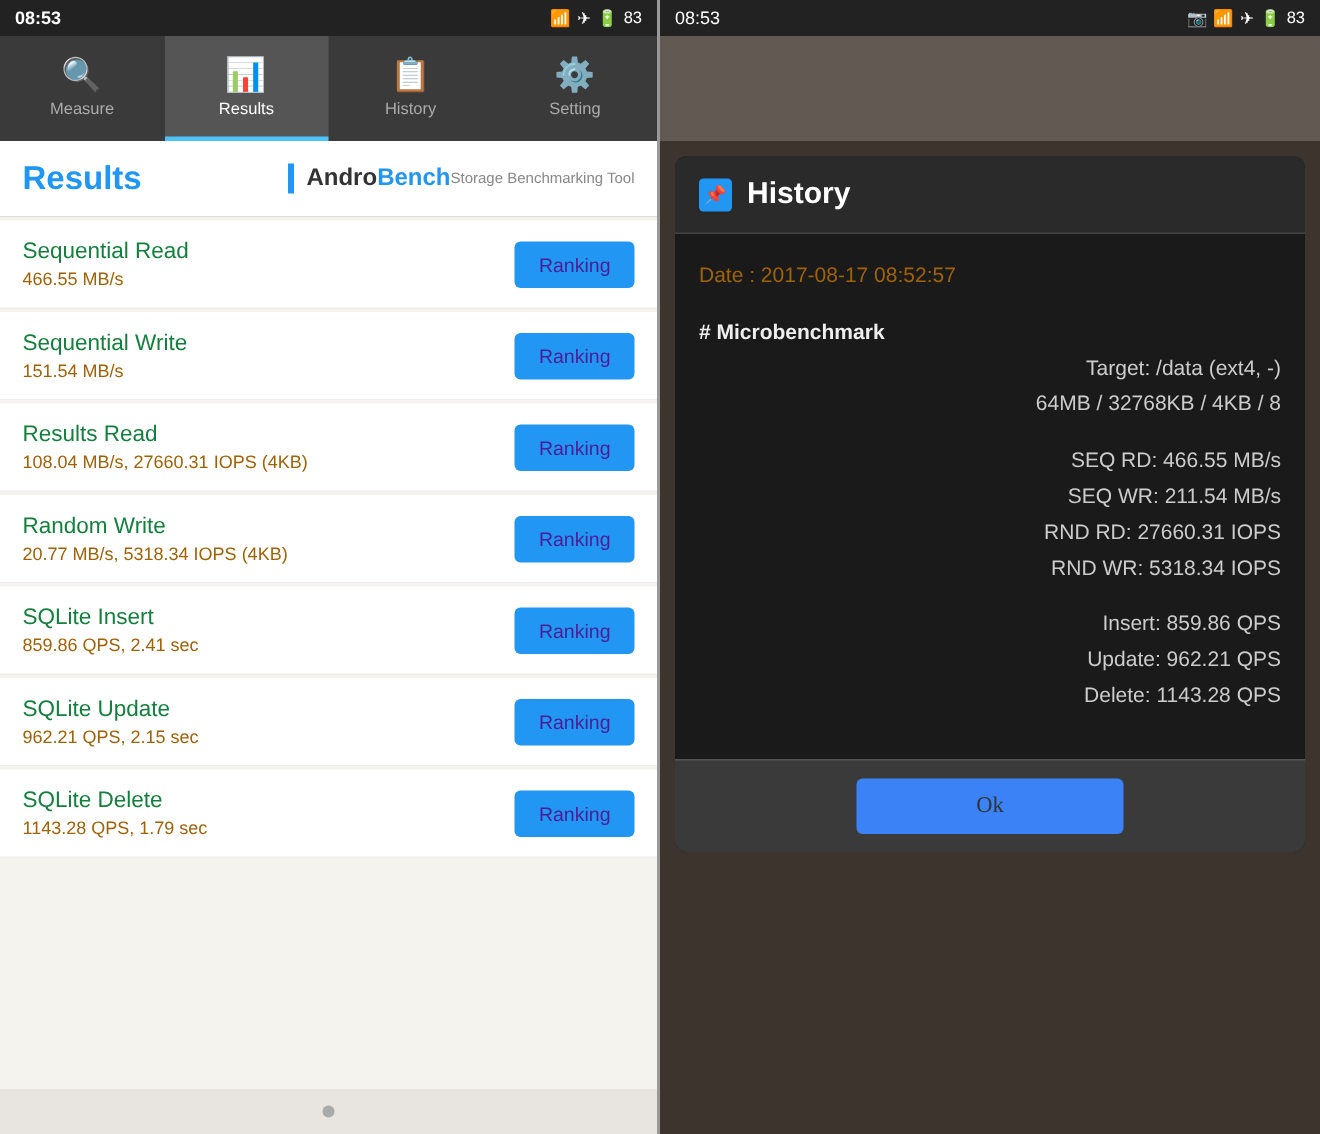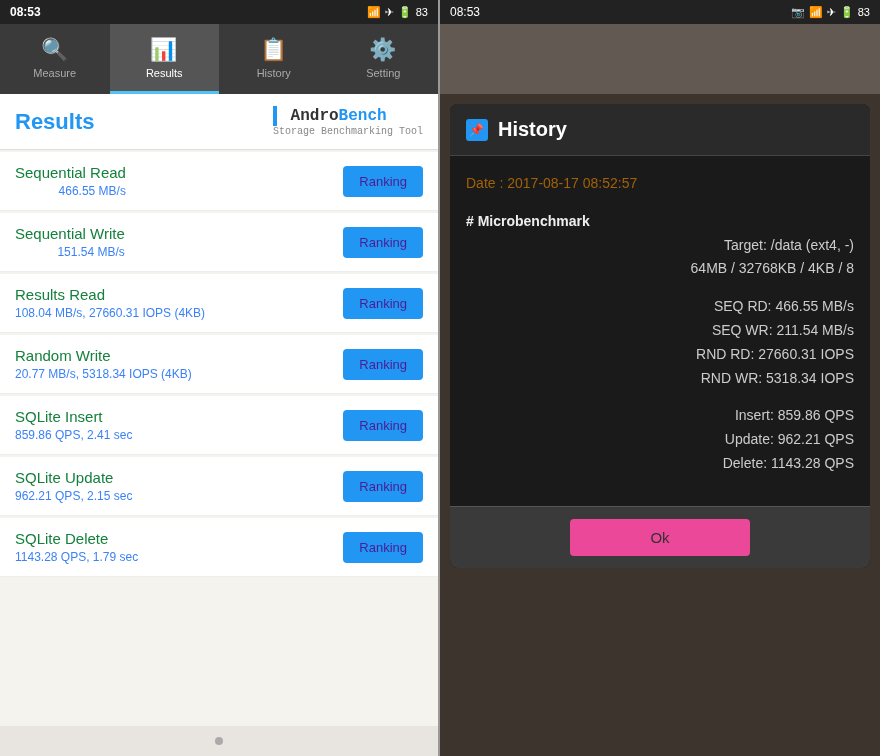--- a/index.html
+++ b/index.html
@@ -72,23 +72,21 @@
       justify-content: space-between;
       border-bottom: 1px solid #ddd;
     }
     .results-title {
       font-size: 22px;
       font-weight: bold;
       color: #2196F3;
     }
     .androbench-logo {
       display: flex;
-      flex-direction: column;
-      align-items: flex-start;
-      font-family: Liberation Mono, monospace;
+      align-items: center;
     }
     .androbench-logo .sub {
       font-size: 10px;
       color: #888;
     }
     .logo-bar {
       width: 4px;
       height: 20px;
       background: #2196F3;
       display: inline-block;
@@ -111,23 +109,22 @@
       justify-content: space-between;
       border-bottom: 1px solid #eee;
     }
     .benchmark-info .name {
       font-size: 15px;
       color: #15803d;
       font-weight: 400;
     }
     .benchmark-info .value {
       font-size: 12px;
-      color: #3b82f6;
+      color: #a16207;
       margin-top: 3px;
-      text-align: right;
     }
     .ranking-btn {
       background: #2196F3;
       color: #4c1d95;
       border: none;
       padding: 8px 16px;
       border-radius: 4px;
       font-size: 13px;
       cursor: pointer;
       white-space: nowrap;
@@ -245,27 +242,28 @@
     }
 
     .dialog-footer {
       background: #3a3a3a;
       padding: 12px 16px;
       display: flex;
       justify-content: center;
       border-top: 1px solid #555;
     }
     .ok-btn {
-      background: #ec4899;
+      background: #3b82f6;
       color: #333;
       border: none;
       padding: 10px 80px;
       border-radius: 4px;
       font-size: 15px;
       cursor: pointer;
+      font-family: Liberation Serif, serif;
     }
   </style>
 </head>
 <body>
 
 <div class="left-panel">
 
   <div class="status-bar">
     <span class="time">08:53</span>
     <div class="status-icons">

